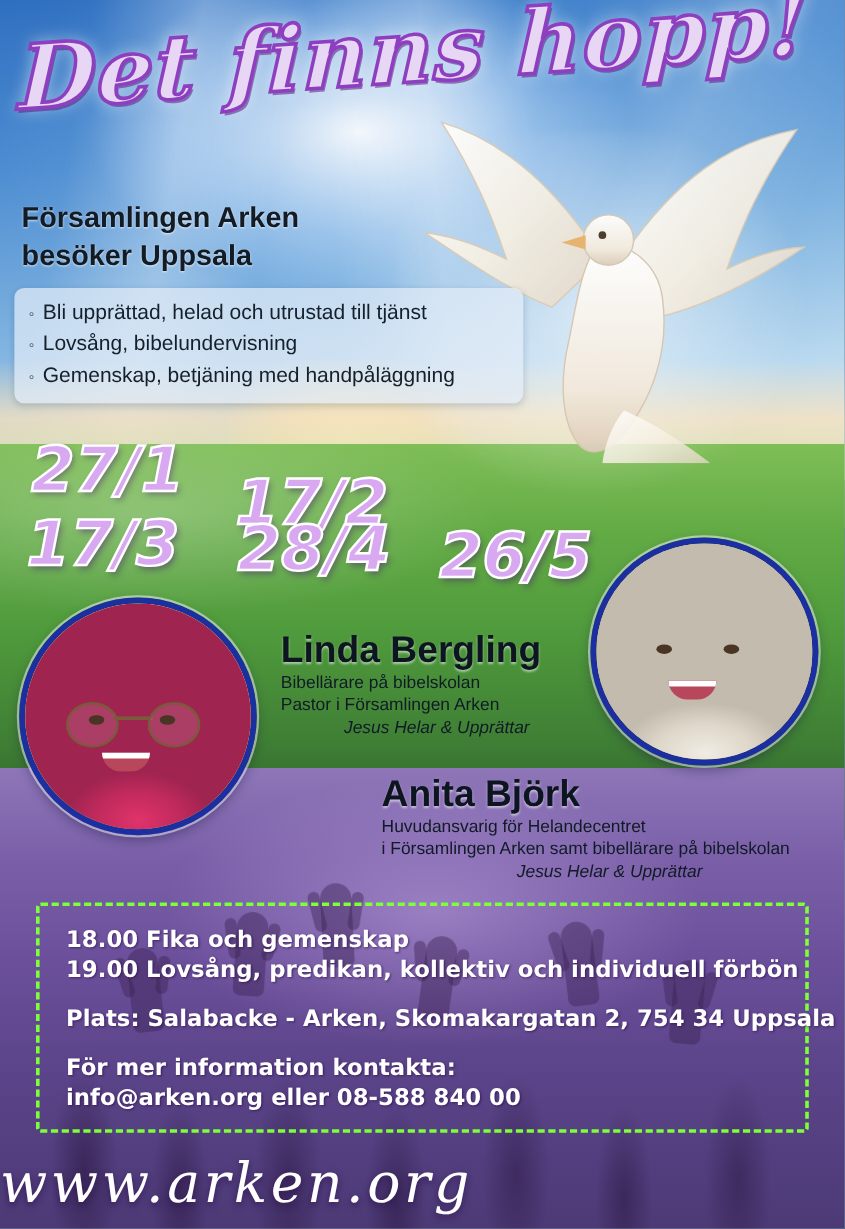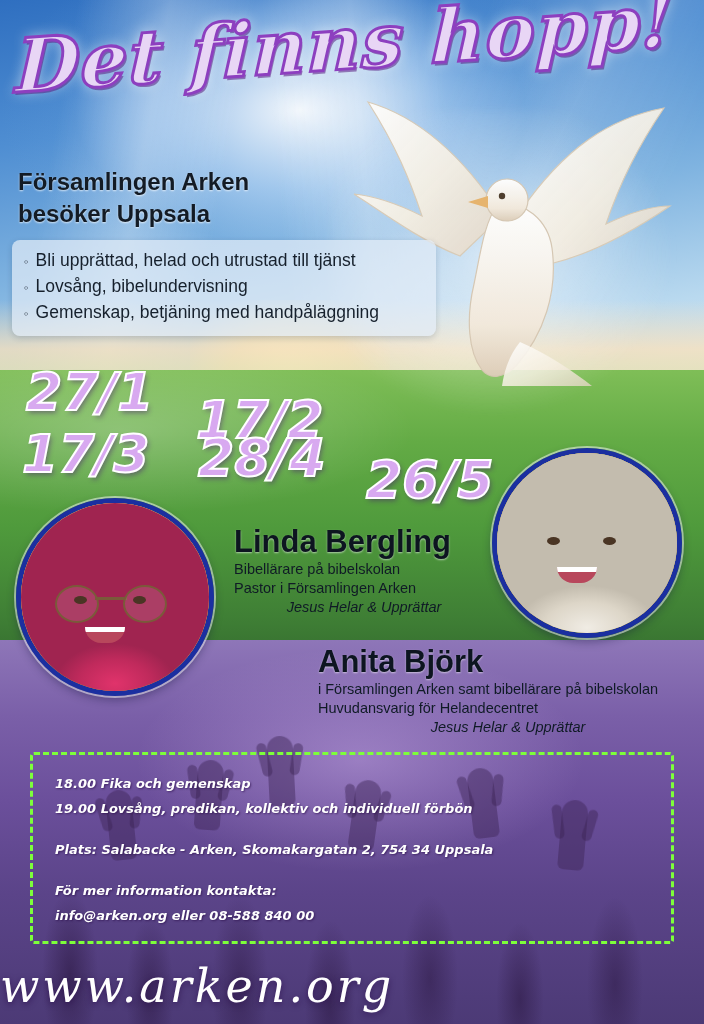--- a/index.html
+++ b/index.html
@@ -171,21 +171,21 @@
     font-size: 52px;
     line-height: 56px;
     color: #d8a9f0;
     -webkit-text-stroke: 2px #ffffff;
     text-shadow: 2px 3px 5px rgba(70,20,110,0.45);
   }
   .d1 { left: 26px;  top: 24px; }
   .d2 { left: 196px; top: 14px; margin-top: 38px; }
   .d3 { left: 22px;  top: 86px; }
   .d4 { left: 198px; top: 90px; }
-  .d5 { left: 366px; top: 112px; }
+  .d5 { left: 366px; top: 96px; }
 
   
   .portrait {
     position: absolute;
     border-radius: 50%;
     border: 5px solid #1b2fa0;
     box-shadow: 0 0 0 2px rgba(255,255,255,0.5), 0 4px 10px rgba(20,20,60,0.4);
     overflow: hidden;
   }
   .portrait.left  { left: 16px;  top: 498px; width: 188px; height: 188px; }
@@ -255,22 +255,21 @@
     left: 30px; top: 752px;
     width: 644px; height: 192px;
     box-sizing: border-box;
     border: 3px dashed #7dff3a;
     border-radius: 4px;
     padding: 16px 22px;
   }
   .info .line {
     font-family: "DejaVu Sans", sans-serif;
     font-weight: bold;
-    font-style: italic;
-    font-size: 13px;
+    font-size: 19px;
     line-height: 25px;
     color: #ffffff;
     text-shadow: 1px 1px 2px rgba(40,10,70,0.6);
     white-space: nowrap;
   }
   .info .gap { height: 16px; }
 
   
   .site {
     position: absolute;
@@ -385,22 +384,22 @@
 
   <div class="speaker sp-linda">
     <div class="sp-name">Linda Bergling</div>
     <div class="sp-line">Bibellärare på bibelskolan</div>
     <div class="sp-line">Pastor i Församlingen Arken</div>
     <div class="sp-line em">Jesus Helar &amp; Upprättar</div>
   </div>
 
   <div class="speaker sp-anita">
     <div class="sp-name">Anita Björk</div>
+    <div class="sp-line">Huvudansvarig för Helandecentret</div>
     <div class="sp-line">i Församlingen Arken samt bibellärare på bibelskolan</div>
-    <div class="sp-line">Huvudansvarig för Helandecentret</div>
     <div class="sp-line em">Jesus Helar &amp; Upprättar</div>
   </div>
 
   <div class="info">
     <div class="line">18.00 Fika och gemenskap</div>
     <div class="line">19.00 Lovsång, predikan, kollektiv och individuell förbön</div>
     <div class="gap"></div>
     <div class="line">Plats: Salabacke - Arken, Skomakargatan 2, 754 34 Uppsala</div>
     <div class="gap"></div>
     <div class="line">För mer information kontakta:</div>

